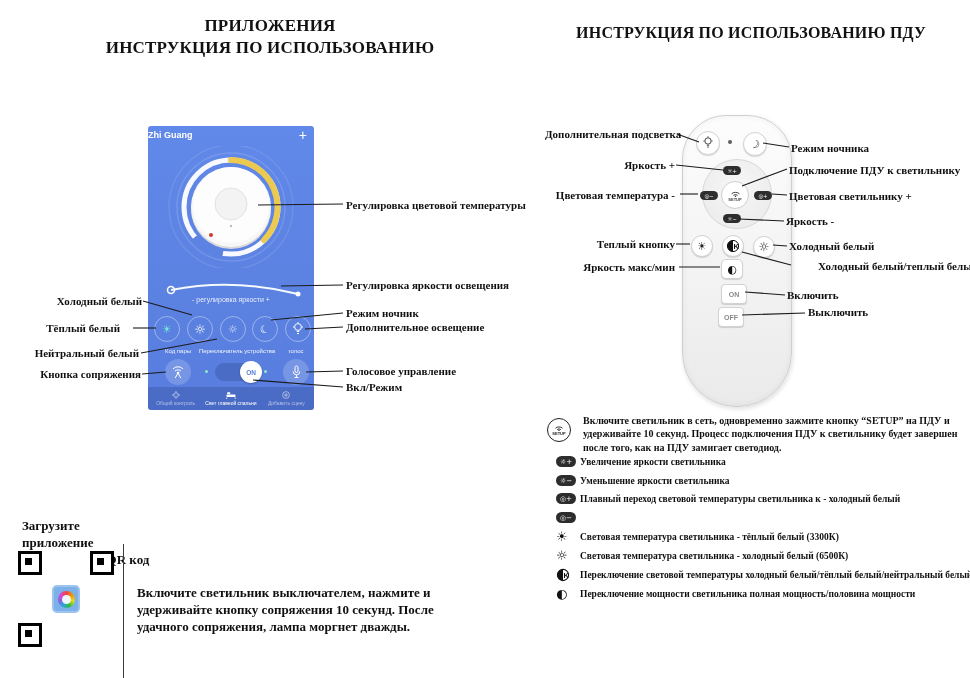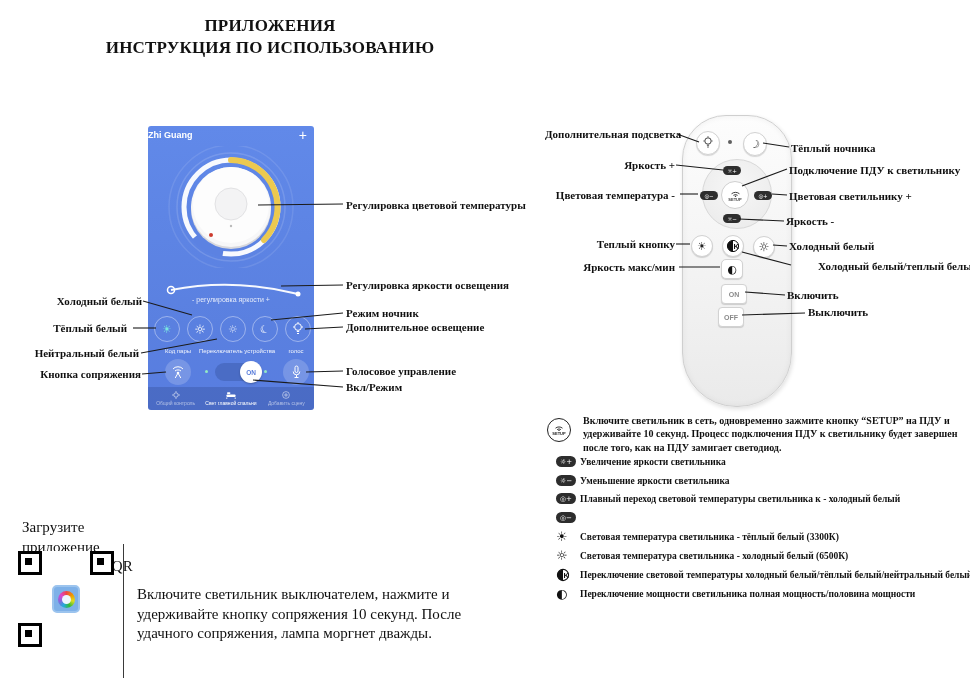--- a/index.html
+++ b/index.html
@@ -2,21 +2,21 @@
 <html><head>
 <meta charset="utf-8">
 <style>
   html,body{margin:0;padding:0;background:#fff;}
   #page{position:relative;width:970px;height:678px;background:#fff;overflow:hidden;
         font-family:"Liberation Serif",serif;color:#111;}
   .abs{position:absolute;}
   .title{font-weight:700;font-size:17px;text-align:center;line-height:1.32;letter-spacing:.2px;}
   .lbl{position:absolute;font-weight:600;font-size:11px;white-space:nowrap;color:#101010;}
   .lbl-r{text-align:right;}
-  .para{position:absolute;font-weight:400;font-size:15px;line-height:1.3;color:#101010;}
+  .para{position:absolute;font-weight:700;font-size:13px;line-height:1.3;color:#101010;}
   .leg-para{position:absolute;font-weight:600;font-size:10px;line-height:1.33;color:#101010;}
   .leg-row{position:absolute;left:556px;display:flex;align-items:center;}
   .leg-ico{width:24px;display:flex;justify-content:flex-start;align-items:center;flex:0 0 24px;}
   .leg-txt{font-weight:600;font-size:9.5px;white-space:nowrap;color:#101010;}
   .pill{background:#2d2d2d;border-radius:6px;color:#fff;display:flex;align-items:center;justify-content:center;
         font-family:"DejaVu Sans",sans-serif;}
   .pill.leg{width:20px;height:11px;font-size:7px;}
   .glyph{font-family:"DejaVu Sans",sans-serif;line-height:1;}
   
   #phone{position:absolute;left:148px;top:126px;width:166px;height:284px;border-radius:3px;
@@ -67,20 +67,21 @@
 </style>
 </head>
 <body>
 
 <div id="page">
 
   <div class="abs title" style="left:60px;top:15px;width:420px;">
     <div>ПРИЛОЖЕНИЯ</div>
     <div>ИНСТРУКЦИЯ ПО ИСПОЛЬЗОВАНИЮ</div>
   </div>
+  <div class="abs title" style="left:545px;top:22px;width:412px;font-size:16px;">ИНСТРУКЦИЯ ПО ИСПОЛЬЗОВАНИЮ ПДУ</div>
 
   <div id="phone">
     <div class="p-head">Zhi Guang</div>
     <div class="p-plus">+</div>
 
     <svg class="abs" style="left:13px;top:20px;" width="140" height="122">
       <circle cx="70" cy="61" r="62" fill="none" stroke="rgba(255,255,255,0.10)" stroke-width="1.5"></circle>
       <circle cx="70" cy="61" r="54" fill="none" stroke="rgba(255,255,255,0.14)" stroke-width="1.5"></circle>
       <circle cx="70" cy="61" r="47" fill="none" stroke="#ffffff" stroke-width="5" opacity=".95"></circle>
       <path d="M70,14 A47,47 0 0 1 103,94" fill="none" stroke="#ecc94f" stroke-width="6" stroke-linecap="round"></path>
@@ -257,38 +258,38 @@
       <line x1="772" y1="194" x2="787" y2="195"></line>
       <line x1="739" y1="219" x2="784" y2="221"></line>
       <line x1="773" y1="245" x2="787" y2="246"></line>
       <line x1="742" y1="252" x2="791" y2="265"></line>
       <line x1="745" y1="292" x2="785" y2="295"></line>
       <line x1="742" y1="315" x2="805" y2="313"></line>
     </g>
   </svg>
 
   <div class="lbl lbl-r" style="left:20px;width:122px;top:295px;">Холодный белый</div>
-  <div class="lbl lbl-r" style="left:15px;width:112px;top:322px;">Тёплый белый</div>
+  <div class="lbl lbl-r" style="left:8px;width:112px;top:322px;">Тёплый белый</div>
   <div class="lbl lbl-r" style="left:20px;width:119px;top:347px;">Нейтральный белый</div>
   <div class="lbl lbl-r" style="left:20px;width:121px;top:368px;">Кнопка сопряжения</div>
 
   <div class="lbl" style="left:346px;top:199px;">Регулировка цветовой температуры</div>
   <div class="lbl" style="left:346px;top:279px;">Регулировка яркости освещения</div>
   <div class="lbl" style="left:346px;top:307px;">Режим ночник</div>
   <div class="lbl" style="left:346px;top:321px;">Дополнительное освещение</div>
   <div class="lbl" style="left:346px;top:365px;">Голосовое управление</div>
   <div class="lbl" style="left:346px;top:381px;">Вкл/Режим</div>
 
   <div class="lbl lbl-r" style="left:545px;width:130px;top:128px;">Дополнительная подсветка</div>
   <div class="lbl lbl-r" style="left:545px;width:130px;top:159px;">Яркость +</div>
   <div class="lbl lbl-r" style="left:545px;width:130px;top:189px;">Цветовая температура -</div>
   <div class="lbl lbl-r" style="left:545px;width:130px;top:238px;">Теплый кнопку</div>
   <div class="lbl lbl-r" style="left:545px;width:130px;top:261px;">Яркость макс/мин</div>
 
-  <div class="lbl" style="left:791px;top:142px;">Тёплый ночника</div>
+  <div class="lbl" style="left:791px;top:142px;">Режим ночника</div>
   <div class="lbl" style="left:789px;top:164px;">Подключение ПДУ к светильнику</div>
   <div class="lbl" style="left:789px;top:190px;">Цветовая светильнику +</div>
   <div class="lbl" style="left:786px;top:215px;">Яркость -</div>
   <div class="lbl" style="left:789px;top:240px;">Холодный белый</div>
   <div class="lbl" style="left:818px;top:260px;">Холодный белый/теплый белый</div>
   <div class="lbl" style="left:787px;top:289px;">Включить</div>
   <div class="lbl" style="left:808px;top:306px;">Выключить</div>
 
   <div class="setup-circ abs" style="left:547px;top:418px;width:22px;height:22px;border:1.5px solid #222;background:#fff;">
     <svg width="10" height="7" viewBox="0 0 14 10">

